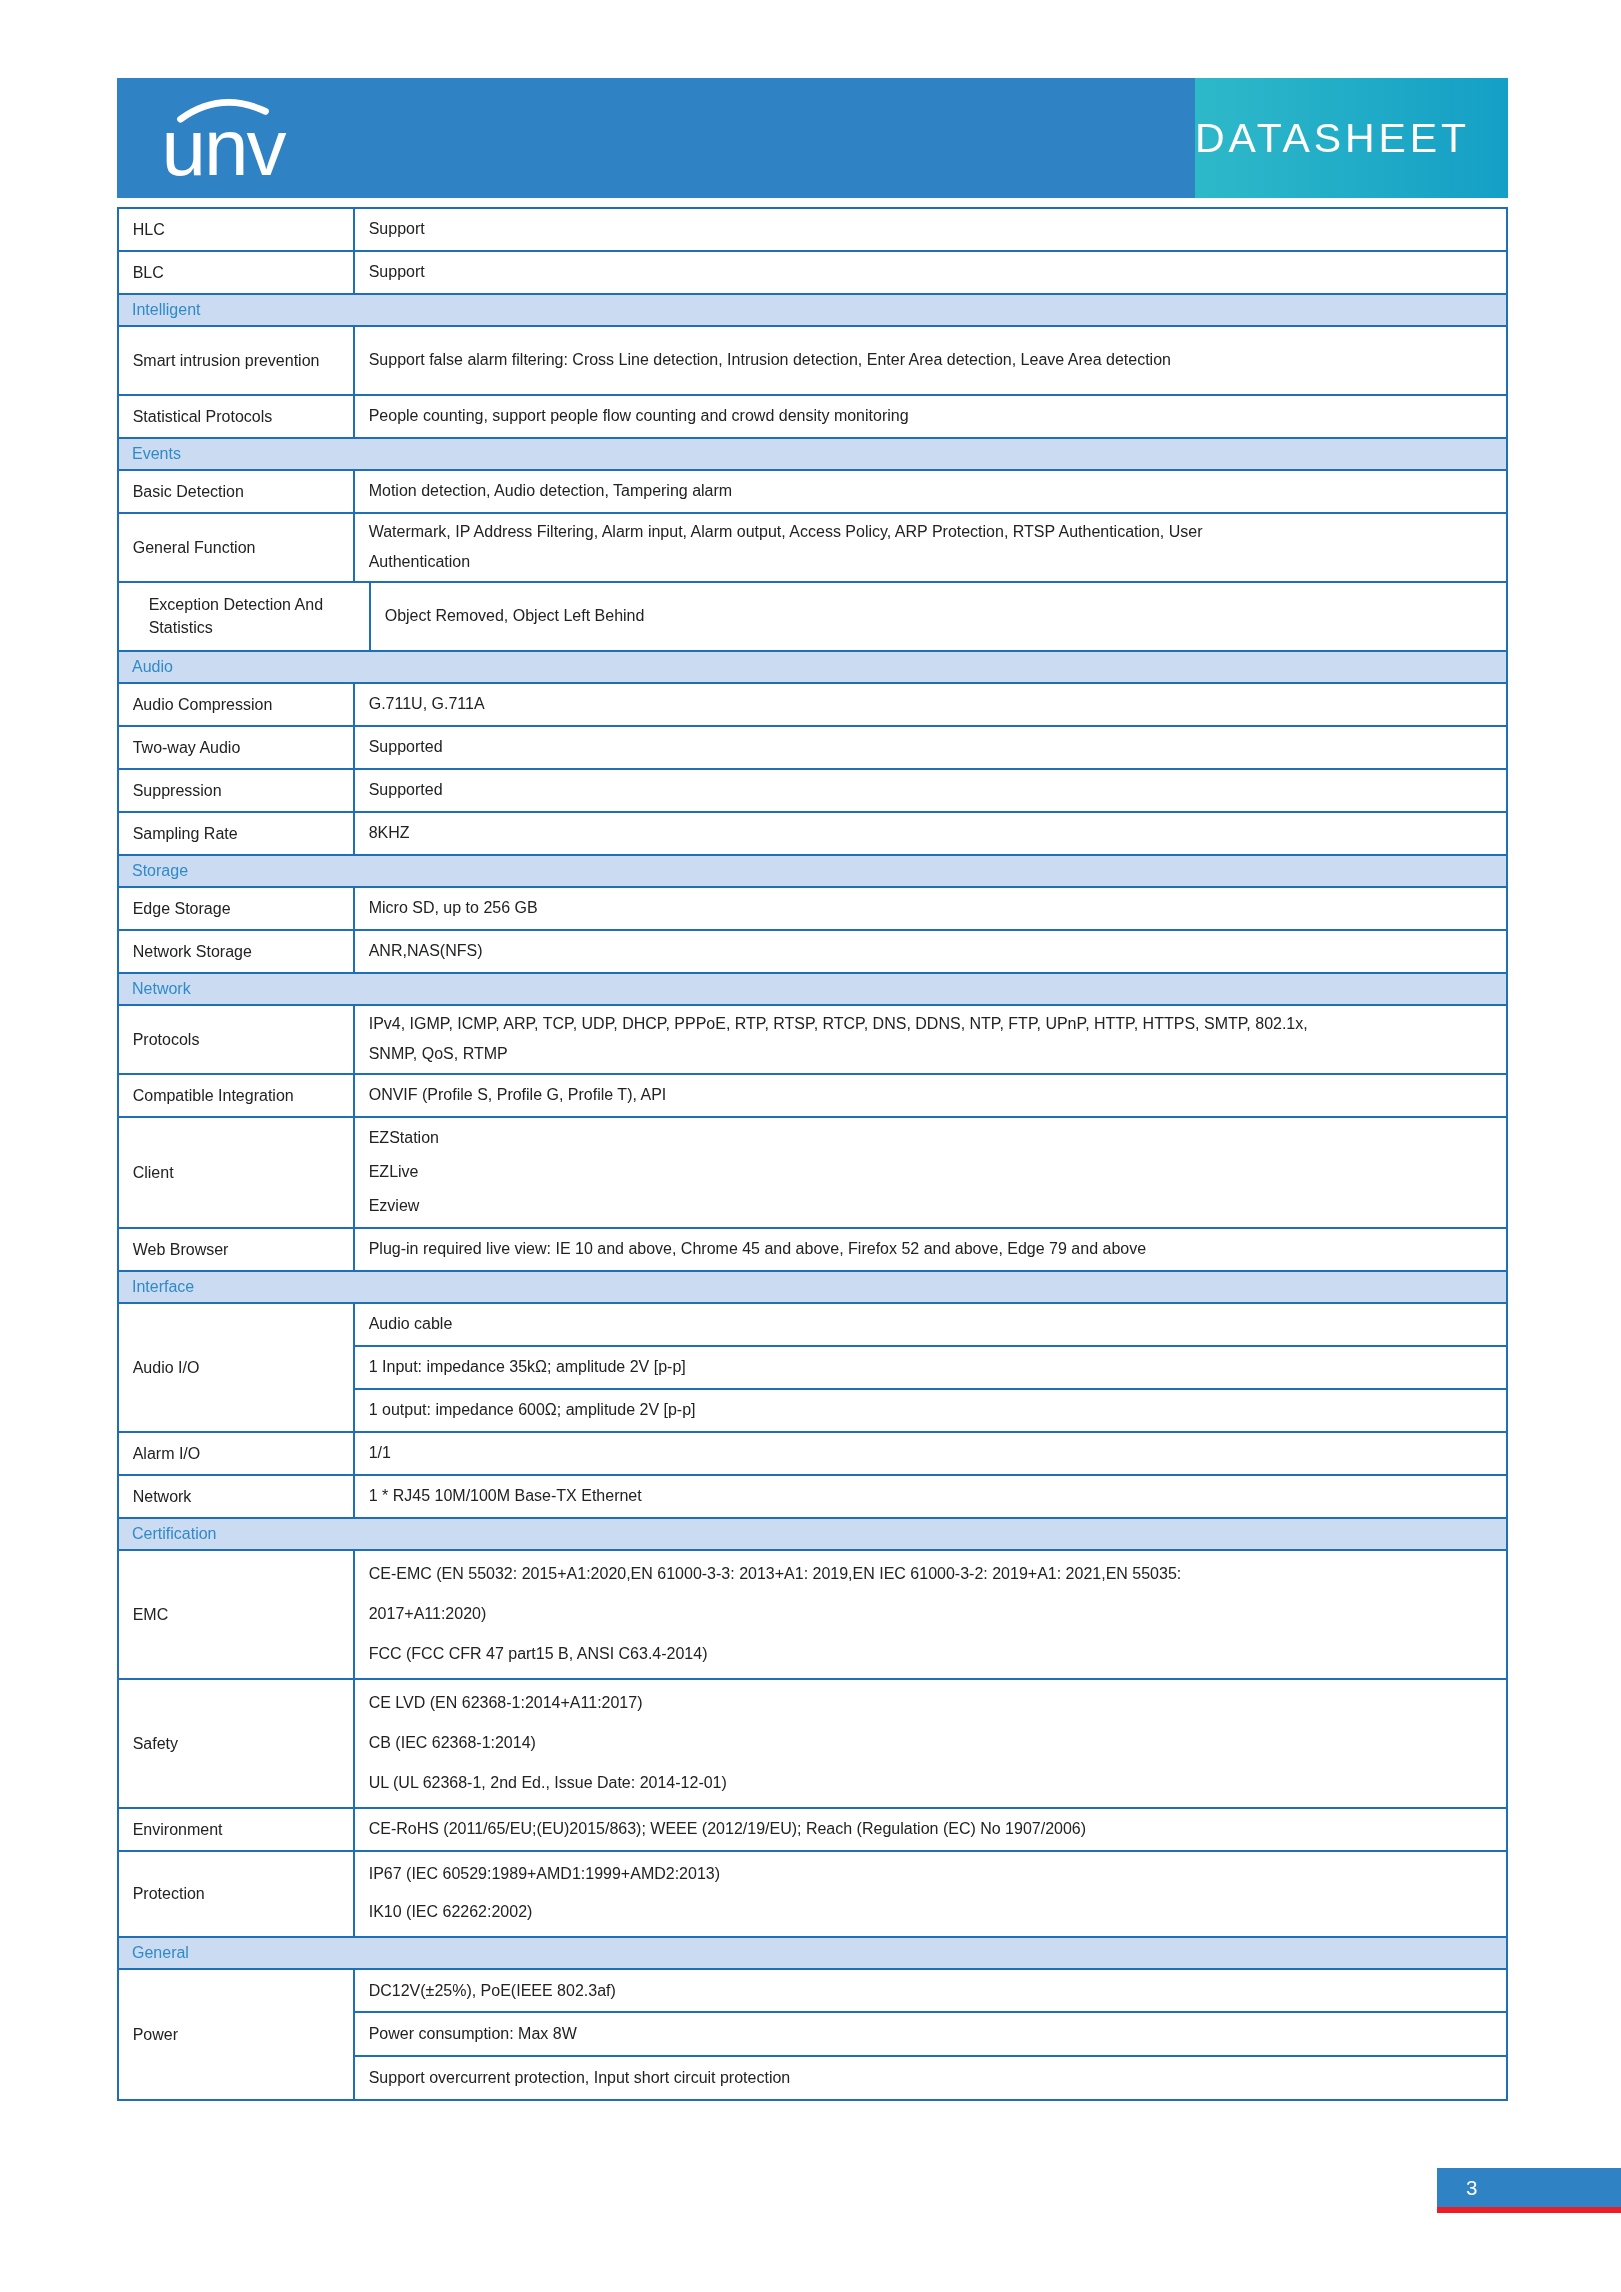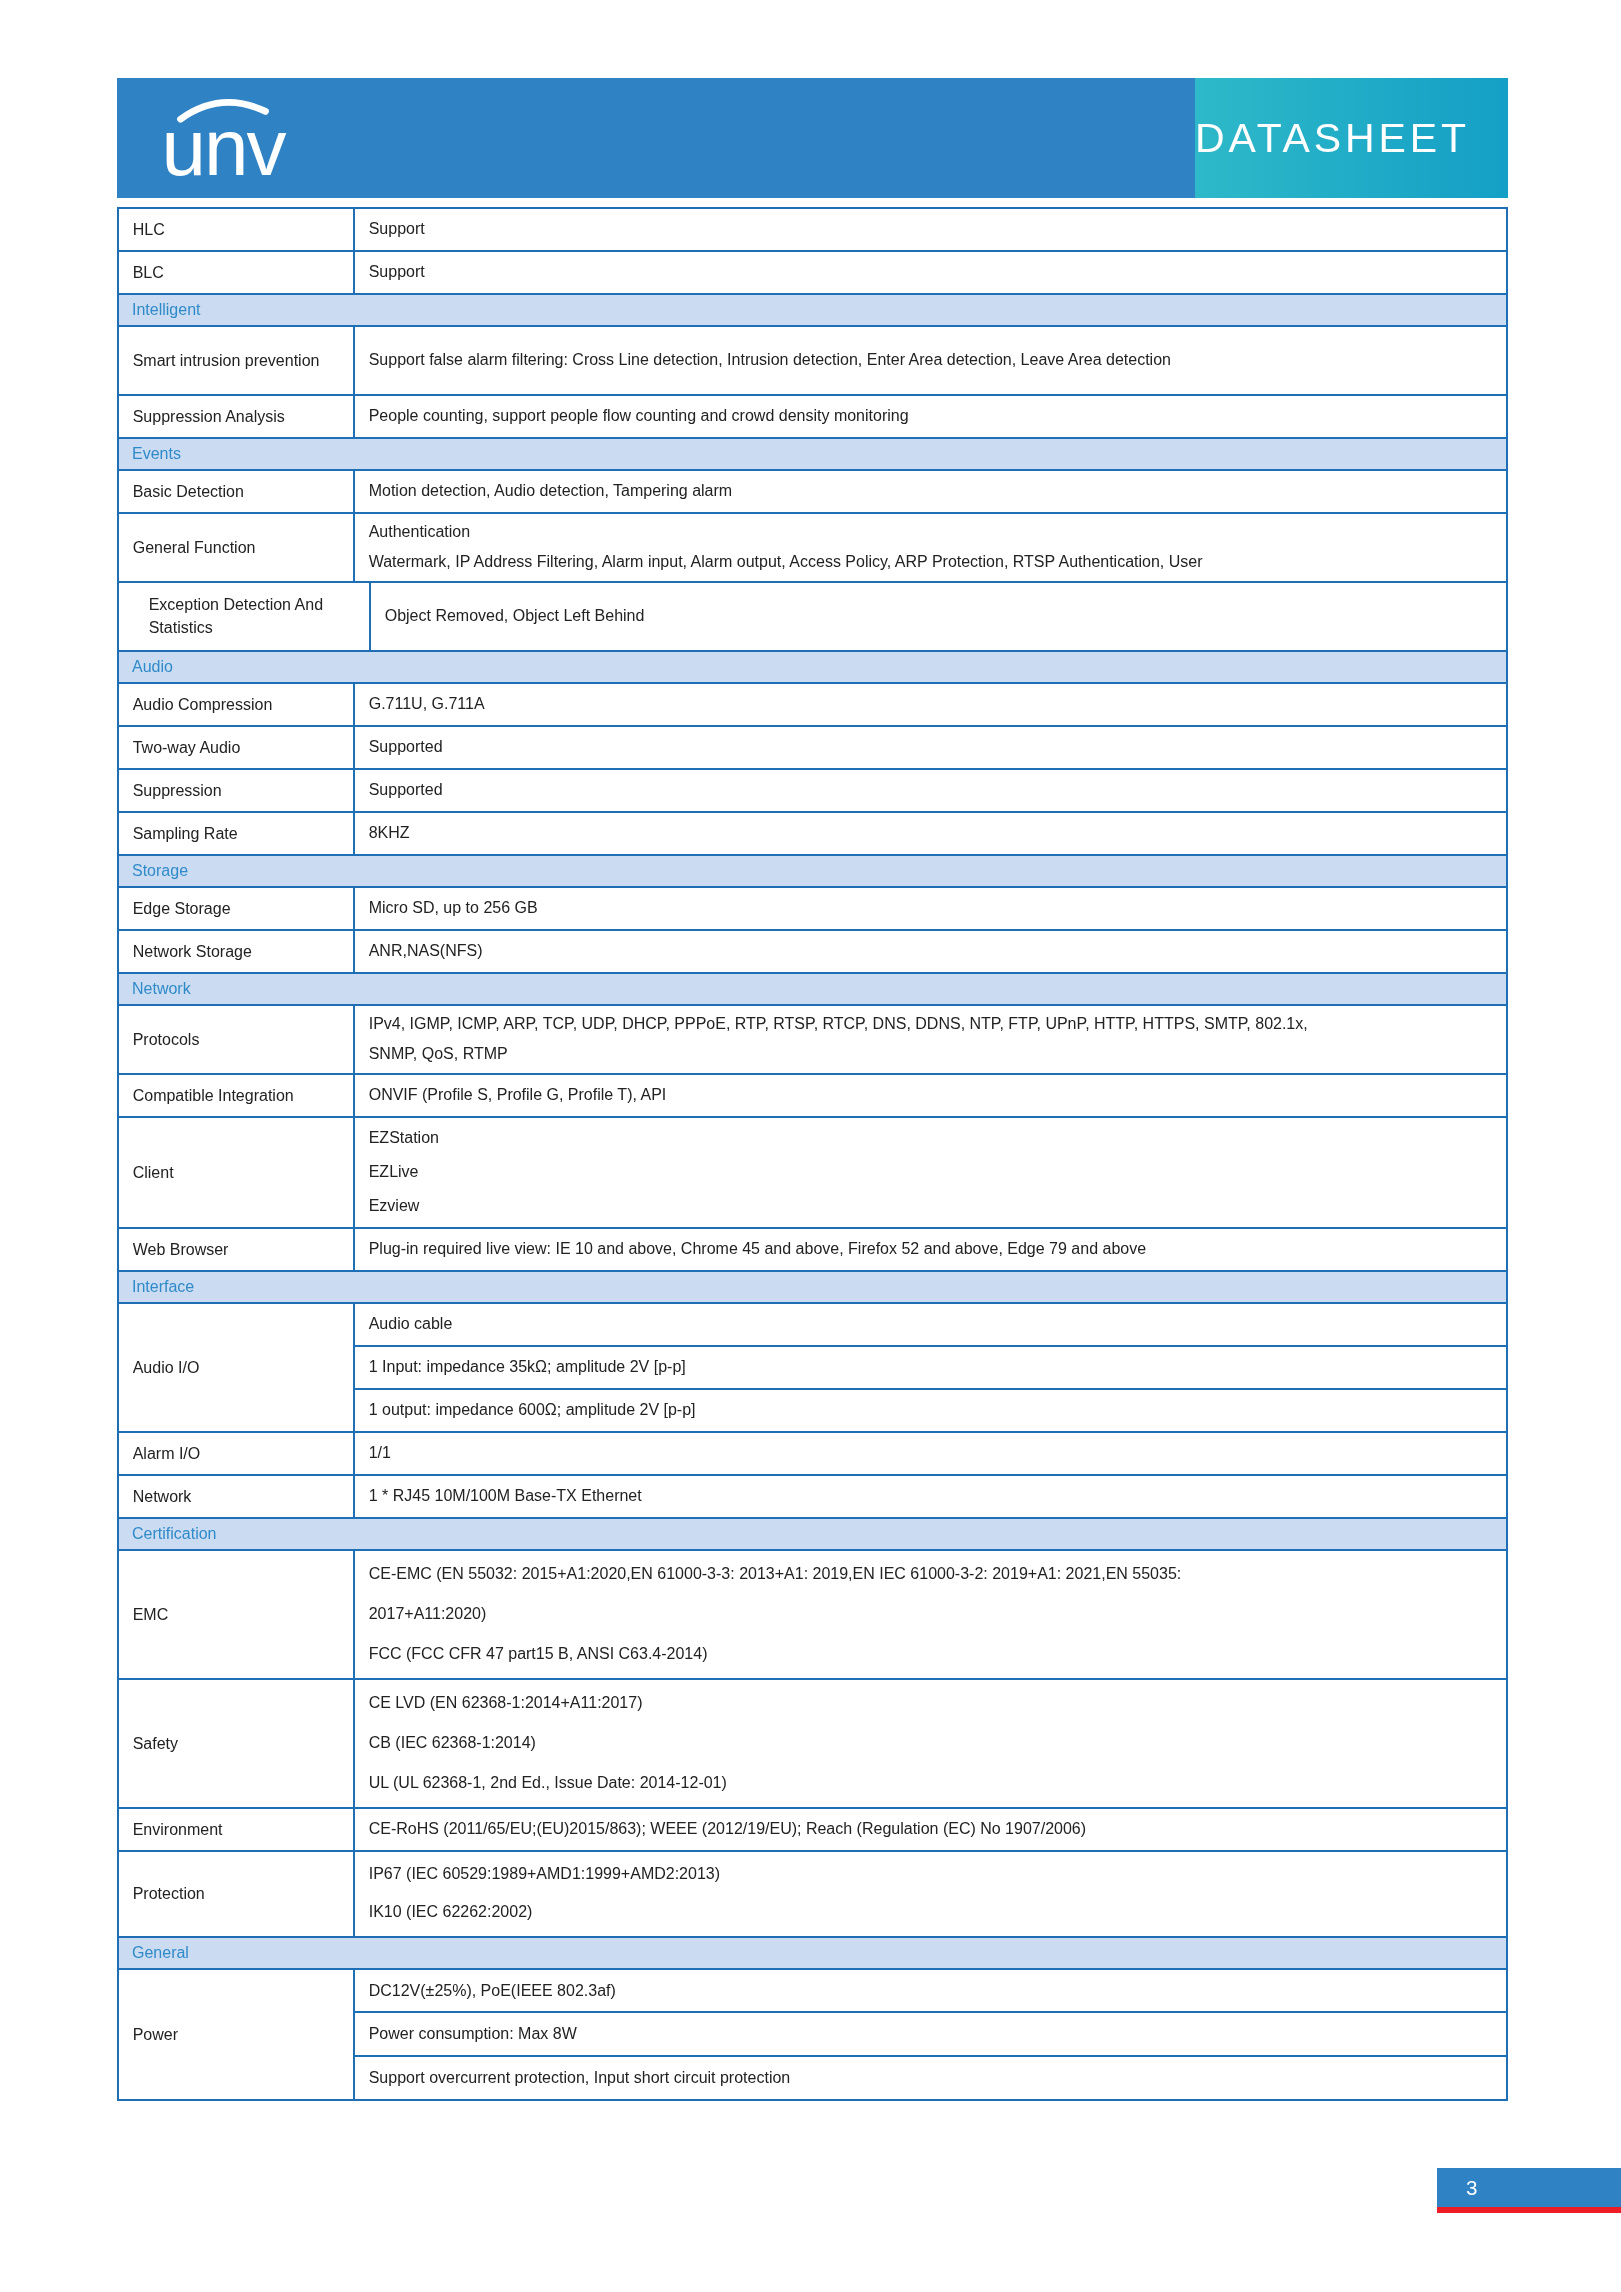--- a/index.html
+++ b/index.html
@@ -131,39 +131,39 @@
       <div class="row section-row">
         <span class="section-label">Intelligent</span>
       </div>
       <div class="row data-row" style="height: 69px;">
         <div class="label-cell">Smart intrusion prevention</div>
         <div class="value-cell">
           <div class="value-line">Support false alarm filtering: Cross Line detection, Intrusion detection, Enter Area detection, Leave Area detection</div>
         </div>
       </div>
       <div class="row data-row">
-        <div class="label-cell">Suppression Analysis</div>
+        <div class="label-cell">Statistical Protocols</div>
         <div class="value-cell">
           <div class="value-line">People counting, support people flow counting and crowd density monitoring</div>
         </div>
       </div>
       <div class="row section-row">
         <span class="section-label">Events</span>
       </div>
       <div class="row data-row">
         <div class="label-cell">Basic Detection</div>
         <div class="value-cell">
           <div class="value-line">Motion detection, Audio detection, Tampering alarm</div>
         </div>
       </div>
       <div class="row data-row" style="height: 69px;">
         <div class="label-cell">General Function</div>
         <div class="value-cell">
+          <div class="value-line">Watermark, IP Address Filtering, Alarm input, Alarm output, Access Policy, ARP Protection, RTSP Authentication, User</div>
           <div class="value-line">Authentication</div>
-          <div class="value-line">Watermark, IP Address Filtering, Alarm input, Alarm output, Access Policy, ARP Protection, RTSP Authentication, User</div>
         </div>
       </div>
       <div class="row data-row" style="height: 69px; padding-left: 16px;">
         <div class="label-cell">Exception Detection And Statistics</div>
         <div class="value-cell">
           <div class="value-line">Object Removed, Object Left Behind</div>
         </div>
       </div>
       <div class="row section-row">
         <span class="section-label">Audio</span>

